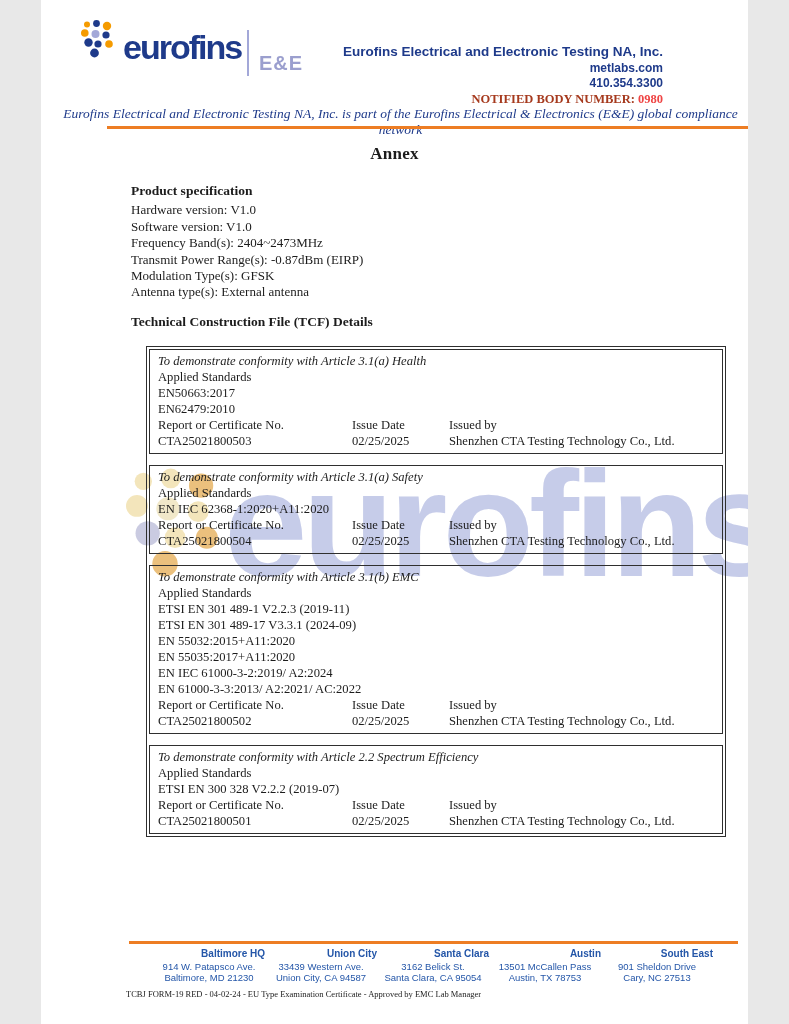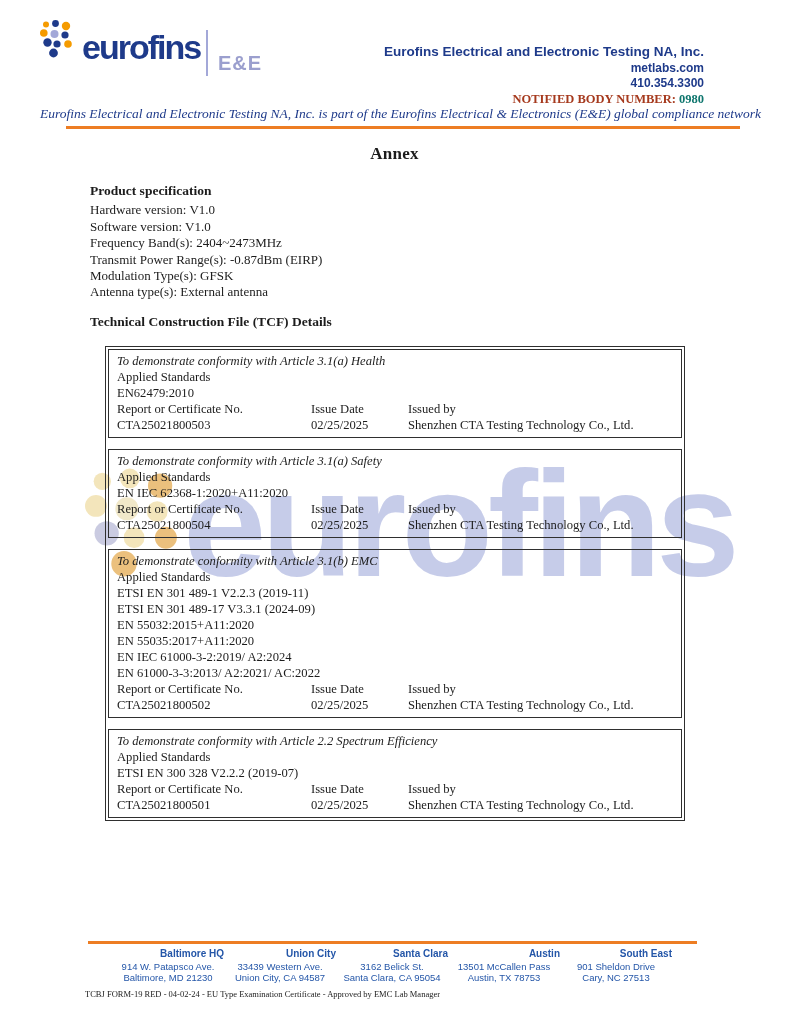--- a/index.html
+++ b/index.html
@@ -1,18 +1,18 @@
 <!DOCTYPE html>
 <html><head>
 <meta charset="utf-8">
 <style>
   * { margin:0; padding:0; box-sizing:border-box; }
   html,body { background:#e8e8e8; }
   .page {
-    position:relative; width:789px; height:1024px; margin:0 auto;
+    position:relative; width:707px; height:1024px; margin:0 auto;
     background:#ffffff; overflow:hidden;
     font-family:"Liberation Serif", serif; color:#1c1c1c;
   }
 
   
   .logo-block { position:absolute; left:40px; top:16px; width:230px; height:70px; }
   .logo-dots { position:absolute; left:0; top:4px; }
   .logo-word {
     position:absolute; left:42px; top:12px;
     font-family:"Liberation Sans", sans-serif; font-weight:bold;
@@ -26,21 +26,21 @@
   }
 
   .header-right {
     position:absolute; right:85px; top:44px; text-align:right;
     font-family:"Liberation Sans", sans-serif; color:#1e3a8a; line-height:15px;
   }
   .hr-company { font-weight:bold; font-size:13.5px; margin-bottom:2px; }
   .hr-site, .hr-phone { font-weight:bold; font-size:12px; }
   .hr-notified { font-family:"Liberation Serif", serif; font-weight:bold; font-size:12.5px; margin-top:1px; }
   .hr-notified .nb-label { color:#a63a1e;margin-top:16px; }
-  .hr-notified .nb-value { color:#0f766e; }
+  .hr-notified .nb-value { color:#ef4444; }
 
   .network-line {
     position:absolute; left:12px; right:0; top:106px; text-align:center;
     font-style:italic; font-size:13.5px; color:#1e3a8a;
   }
   .rule-top { position:absolute; left:66px; top:126px; width:674px; height:3px; background:#ed7d23; }
 
   .annex-title {
     position:absolute; left:0; right:0; top:144px; text-align:center;
     font-weight:bold; font-size:17px; letter-spacing:.3px;
@@ -144,20 +144,21 @@
     <circle cx="28" cy="24" r="3.8" fill="#e9ba6f"></circle>
     <circle cx="13.5" cy="33" r="4.4" fill="#e9ba6f"></circle>
   </svg>
   <div class="watermark-text">eurofins</div>
 
   <div class="tcf-table">
 
     <div class="tcf-section">
       <div class="sec-title">To demonstrate conformity with Article 3.1(a) Health</div>
       <div>Applied Standards</div>
+      <div>EN50663:2017</div>
       <div>EN62479:2010</div>
       <div class="sec-cols">
         <span>Report or Certificate No.</span>
         <span>Issue Date</span>
         <span>Issued by</span>
       </div>
       <div class="sec-cols">
         <span>CTA25021800503</span>
         <span>02/25/2025</span>
         <span>Shenzhen CTA Testing Technology Co., Ltd.</span>

